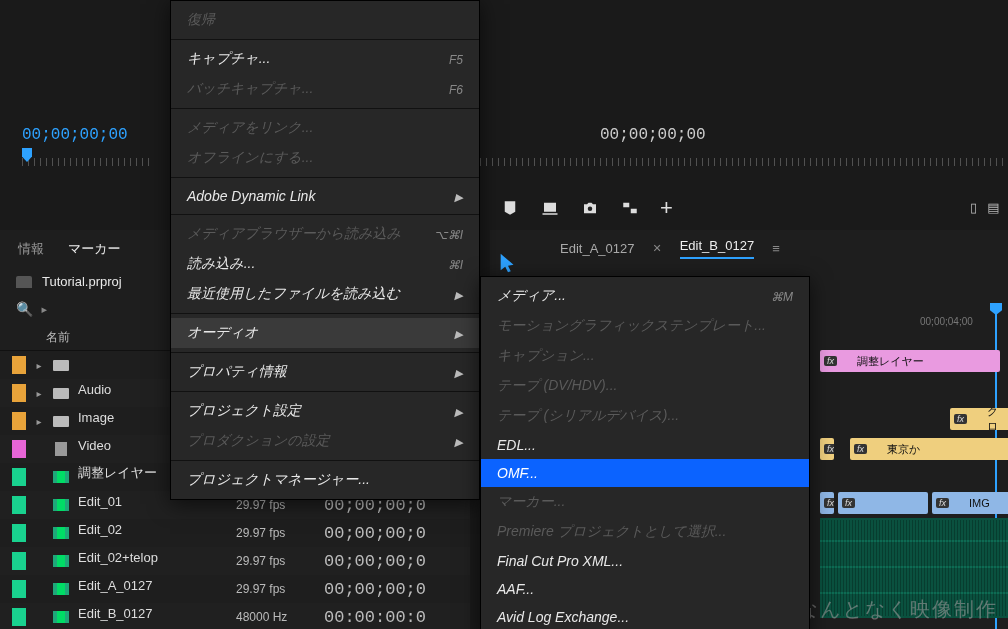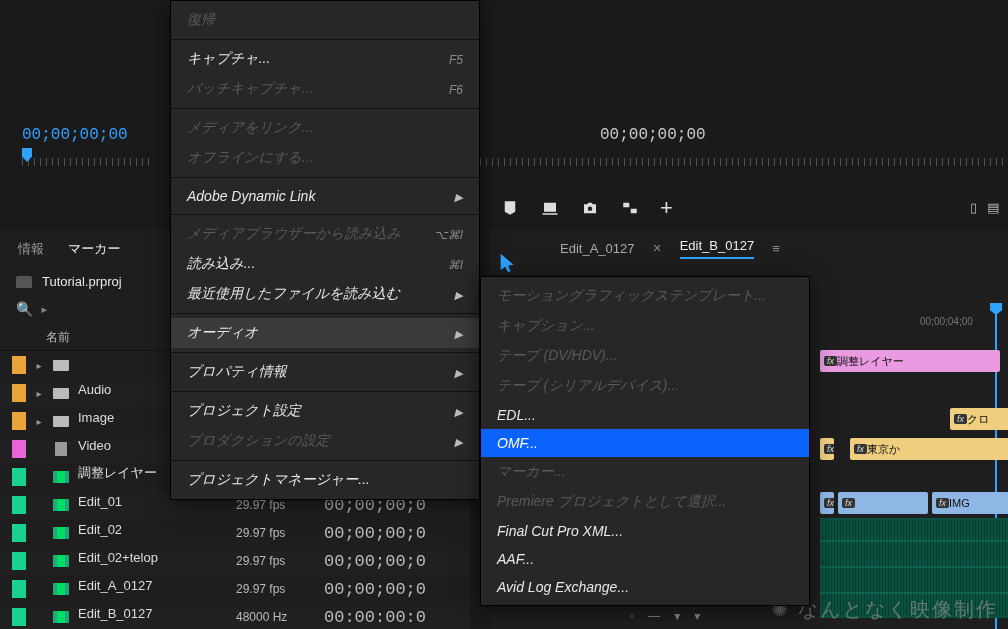--- a/index.html
+++ b/index.html
@@ -51,21 +51,21 @@
   .tl-tabs { display:flex; align-items:center; gap:18px; padding:8px 70px; color:#aaa; font-size:13px; }
   .tl-tabs .tab.active { color:#eee; border-bottom:2px solid #2ea2ff; padding-bottom:4px; }
   .tl-tabs .x { color:#888; font-size:11px; }
   .tl-tabs .menu { color:#888; }
   .tl-body { position:absolute; top:46px; left:0; right:0; bottom:0; }
   .tl-ruler { position:absolute; top:40px; left:330px; right:0; height:18px; color:#777; font-size:10px; }
   .tl-ruler .tk { position:absolute; top:0; }
   .playhead { position:absolute; top:35px; width:2px; background:#2ea2ff; bottom:0; }
   .playhead::before { content:""; position:absolute; top:-8px; left:-5px; width:12px; height:12px; background:#2ea2ff; clip-path:polygon(0 0,100% 0,100% 60%,50% 100%,0 60%); }
   .track { position:absolute; left:330px; right:0; height:26px; display:flex; align-items:center; }
-  .clip { position:absolute; height:22px; border-radius:2px; display:flex; align-items:center; gap:0; padding:8px 4px; font-size:11px; color:#111; overflow:hidden; }
+  .clip { position:absolute; height:22px; border-radius:2px; display:flex; align-items:center; gap:20px; padding:8px 4px; font-size:11px; color:#111; overflow:hidden; }
   .fx { background:#333; color:#ddd; font-size:9px; padding:0 3px; border-radius:2px; font-style:italic; }
   .audio-wave { position:absolute; left:330px; right:0; height:100px; background:repeating-linear-gradient(0deg,#0a513f 0 24px,#0d6b53 24px 26px); }
   .audio-wave::after { content:""; position:absolute; inset:2px; background:repeating-linear-gradient(90deg,rgba(0,0,0,.25) 0 1px,transparent 1px 3px); }
   .tl-controls { position:absolute; bottom:6px; left:140px; display:flex; gap:14px; color:#888; font-size:12px; align-items:center;}
   .watermark { position:absolute; bottom:6px; right:10px; color:#999; font-size:20px; letter-spacing:2px; opacity:.6; }
 
   
   .menu1 { position:absolute; top:0; left:170px; width:310px; background:#272727; border:1px solid #000; box-shadow:0 4px 20px rgba(0,0,0,.6); padding:4px 0; }
   .menu2 { position:absolute; top:276px; left:480px; width:330px; background:#272727; border:1px solid #000; box-shadow:0 4px 20px rgba(0,0,0,.6); padding:4px 0; }
   .mi { display:flex; align-items:center; justify-content:space-between; padding:6px 16px; font-size:14px; color:#e8e8e8;font-style:italic; }
@@ -365,20 +365,24 @@
         <span><span class="ar">▶</span></span>
       </div>
       <div class="sep"></div>
       <div class="mi">
         <span>プロジェクトマネージャー...</span>
         <span></span>
       </div>
     </div>
 
   <div class="menu2" id="menu2">
+      <div class="mi">
+        <span>メディア...</span>
+        <span><span class="sc">⌘M</span></span>
+      </div>
       <div class="mi disabled">
         <span>モーショングラフィックステンプレート...</span>
         <span></span>
       </div>
       <div class="mi disabled">
         <span>キャプション...</span>
         <span></span>
       </div>
       <div class="mi disabled">
         <span>テープ (DV/HDV)...</span>

